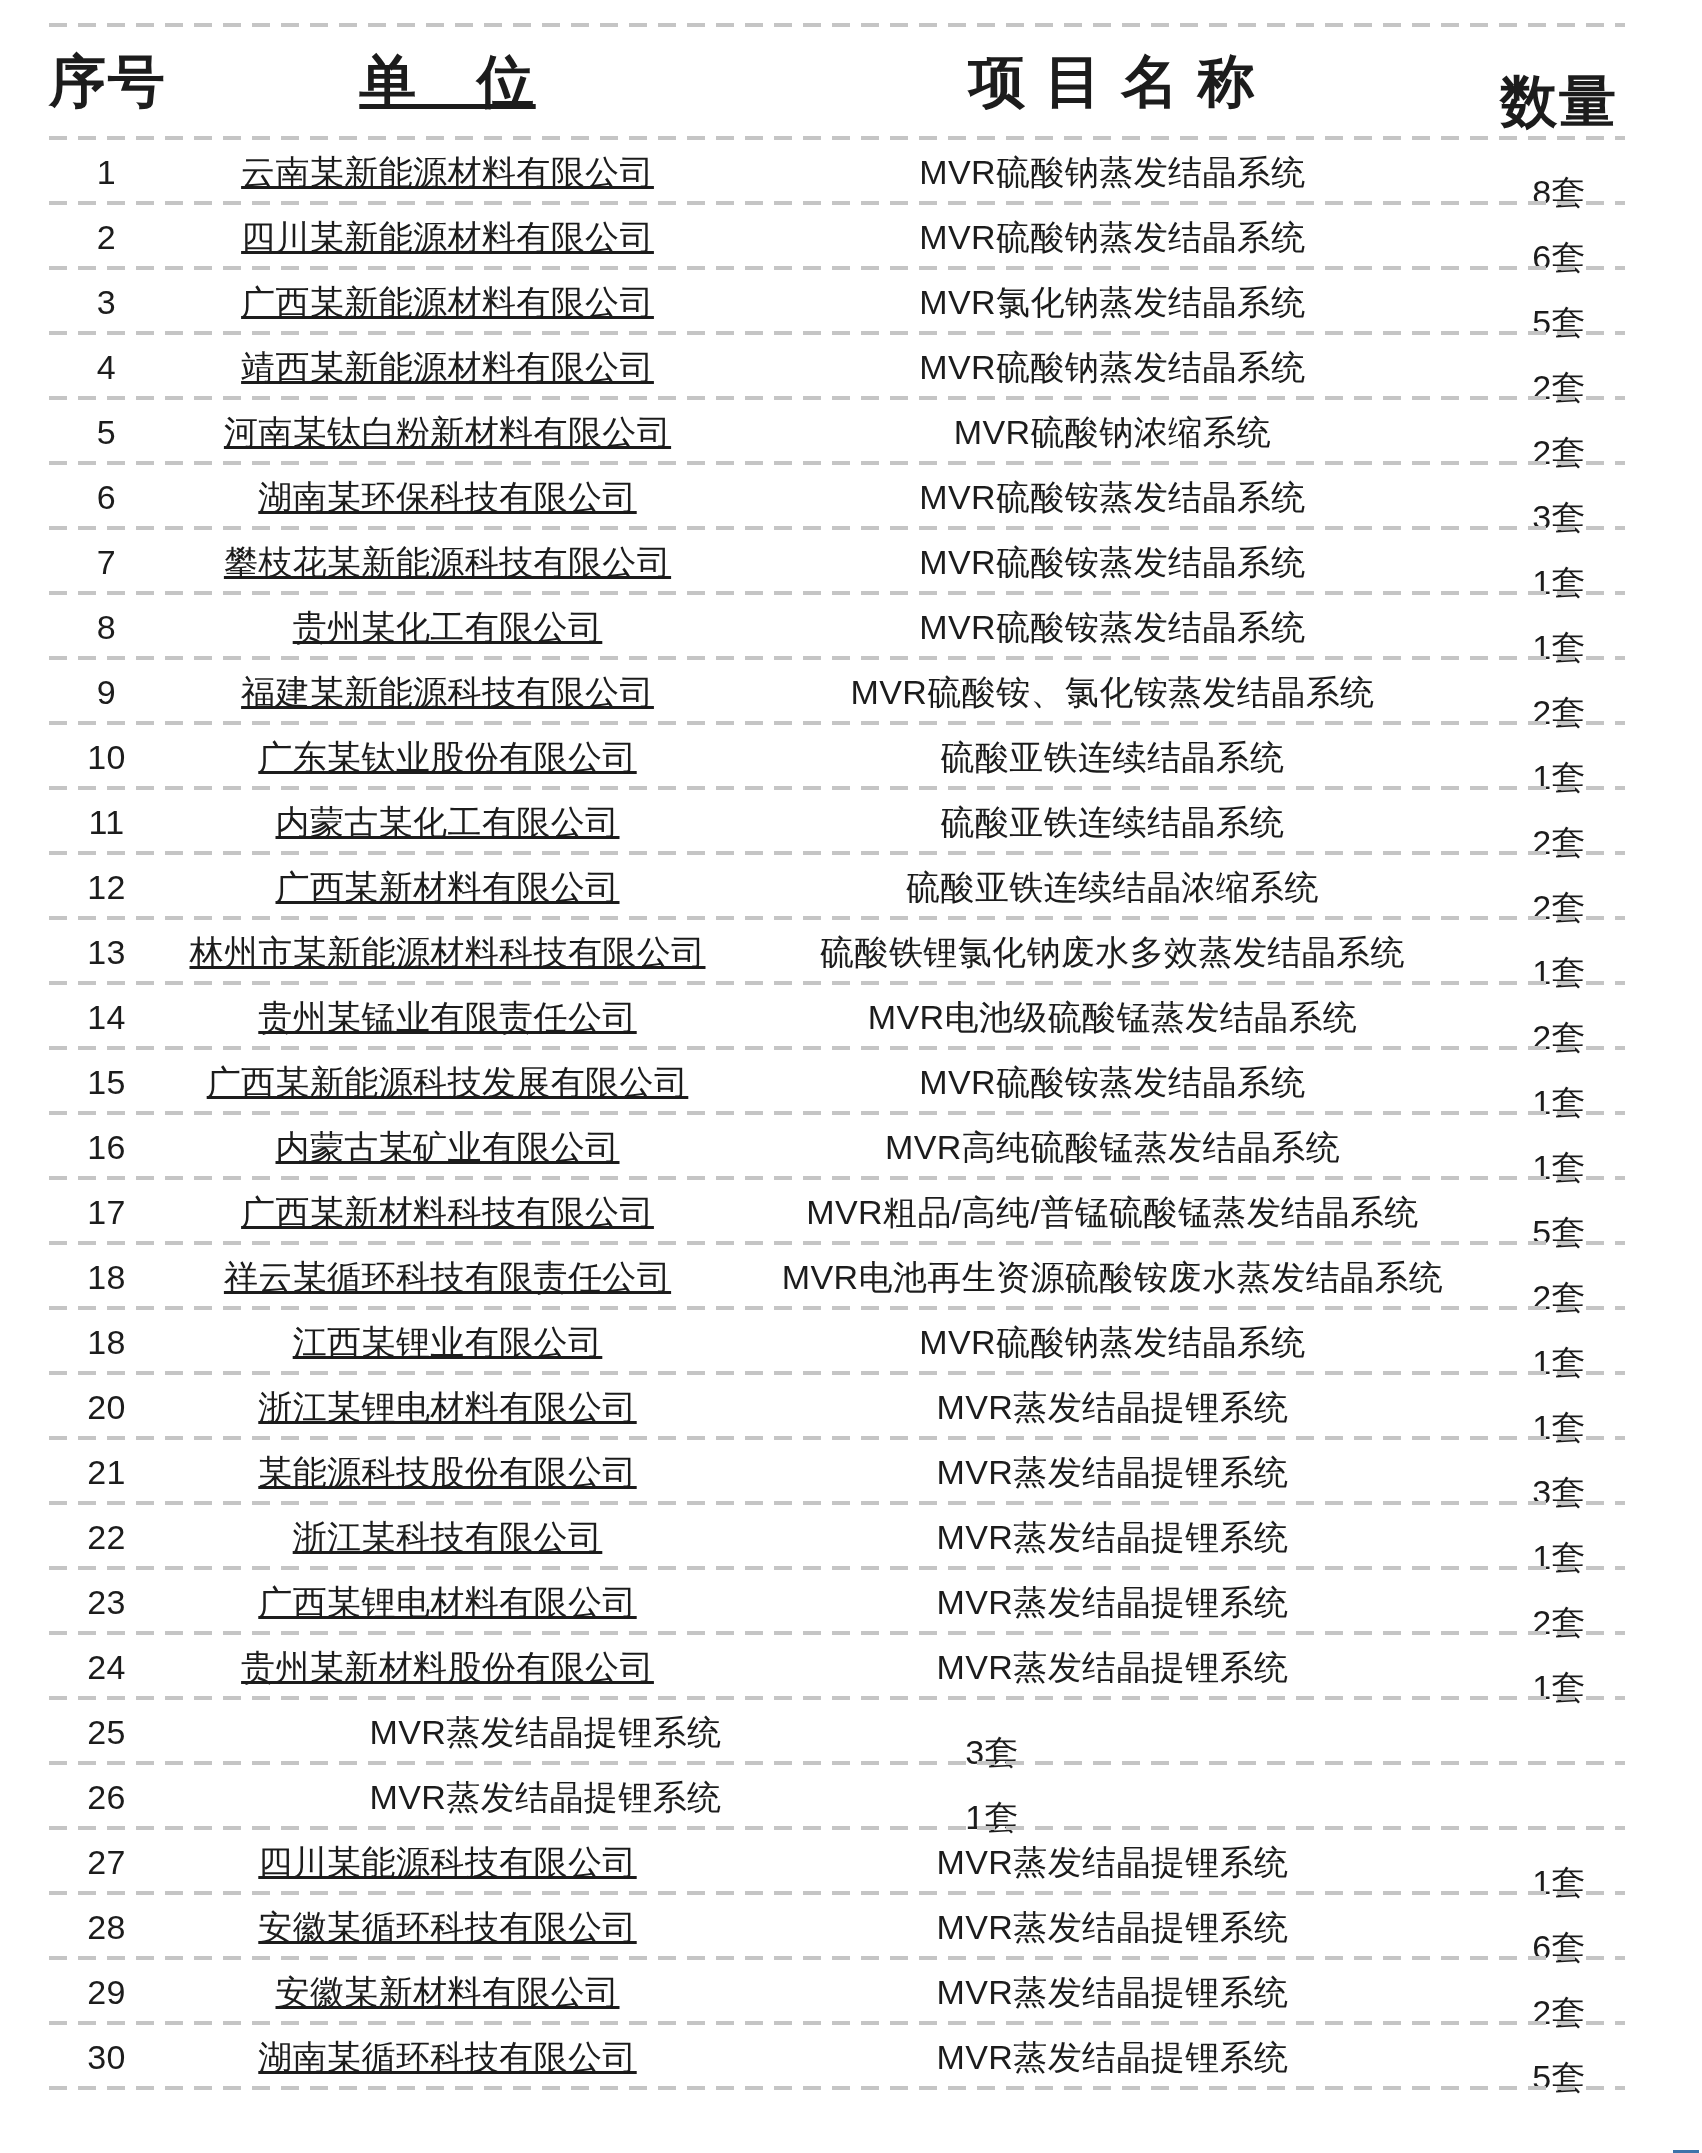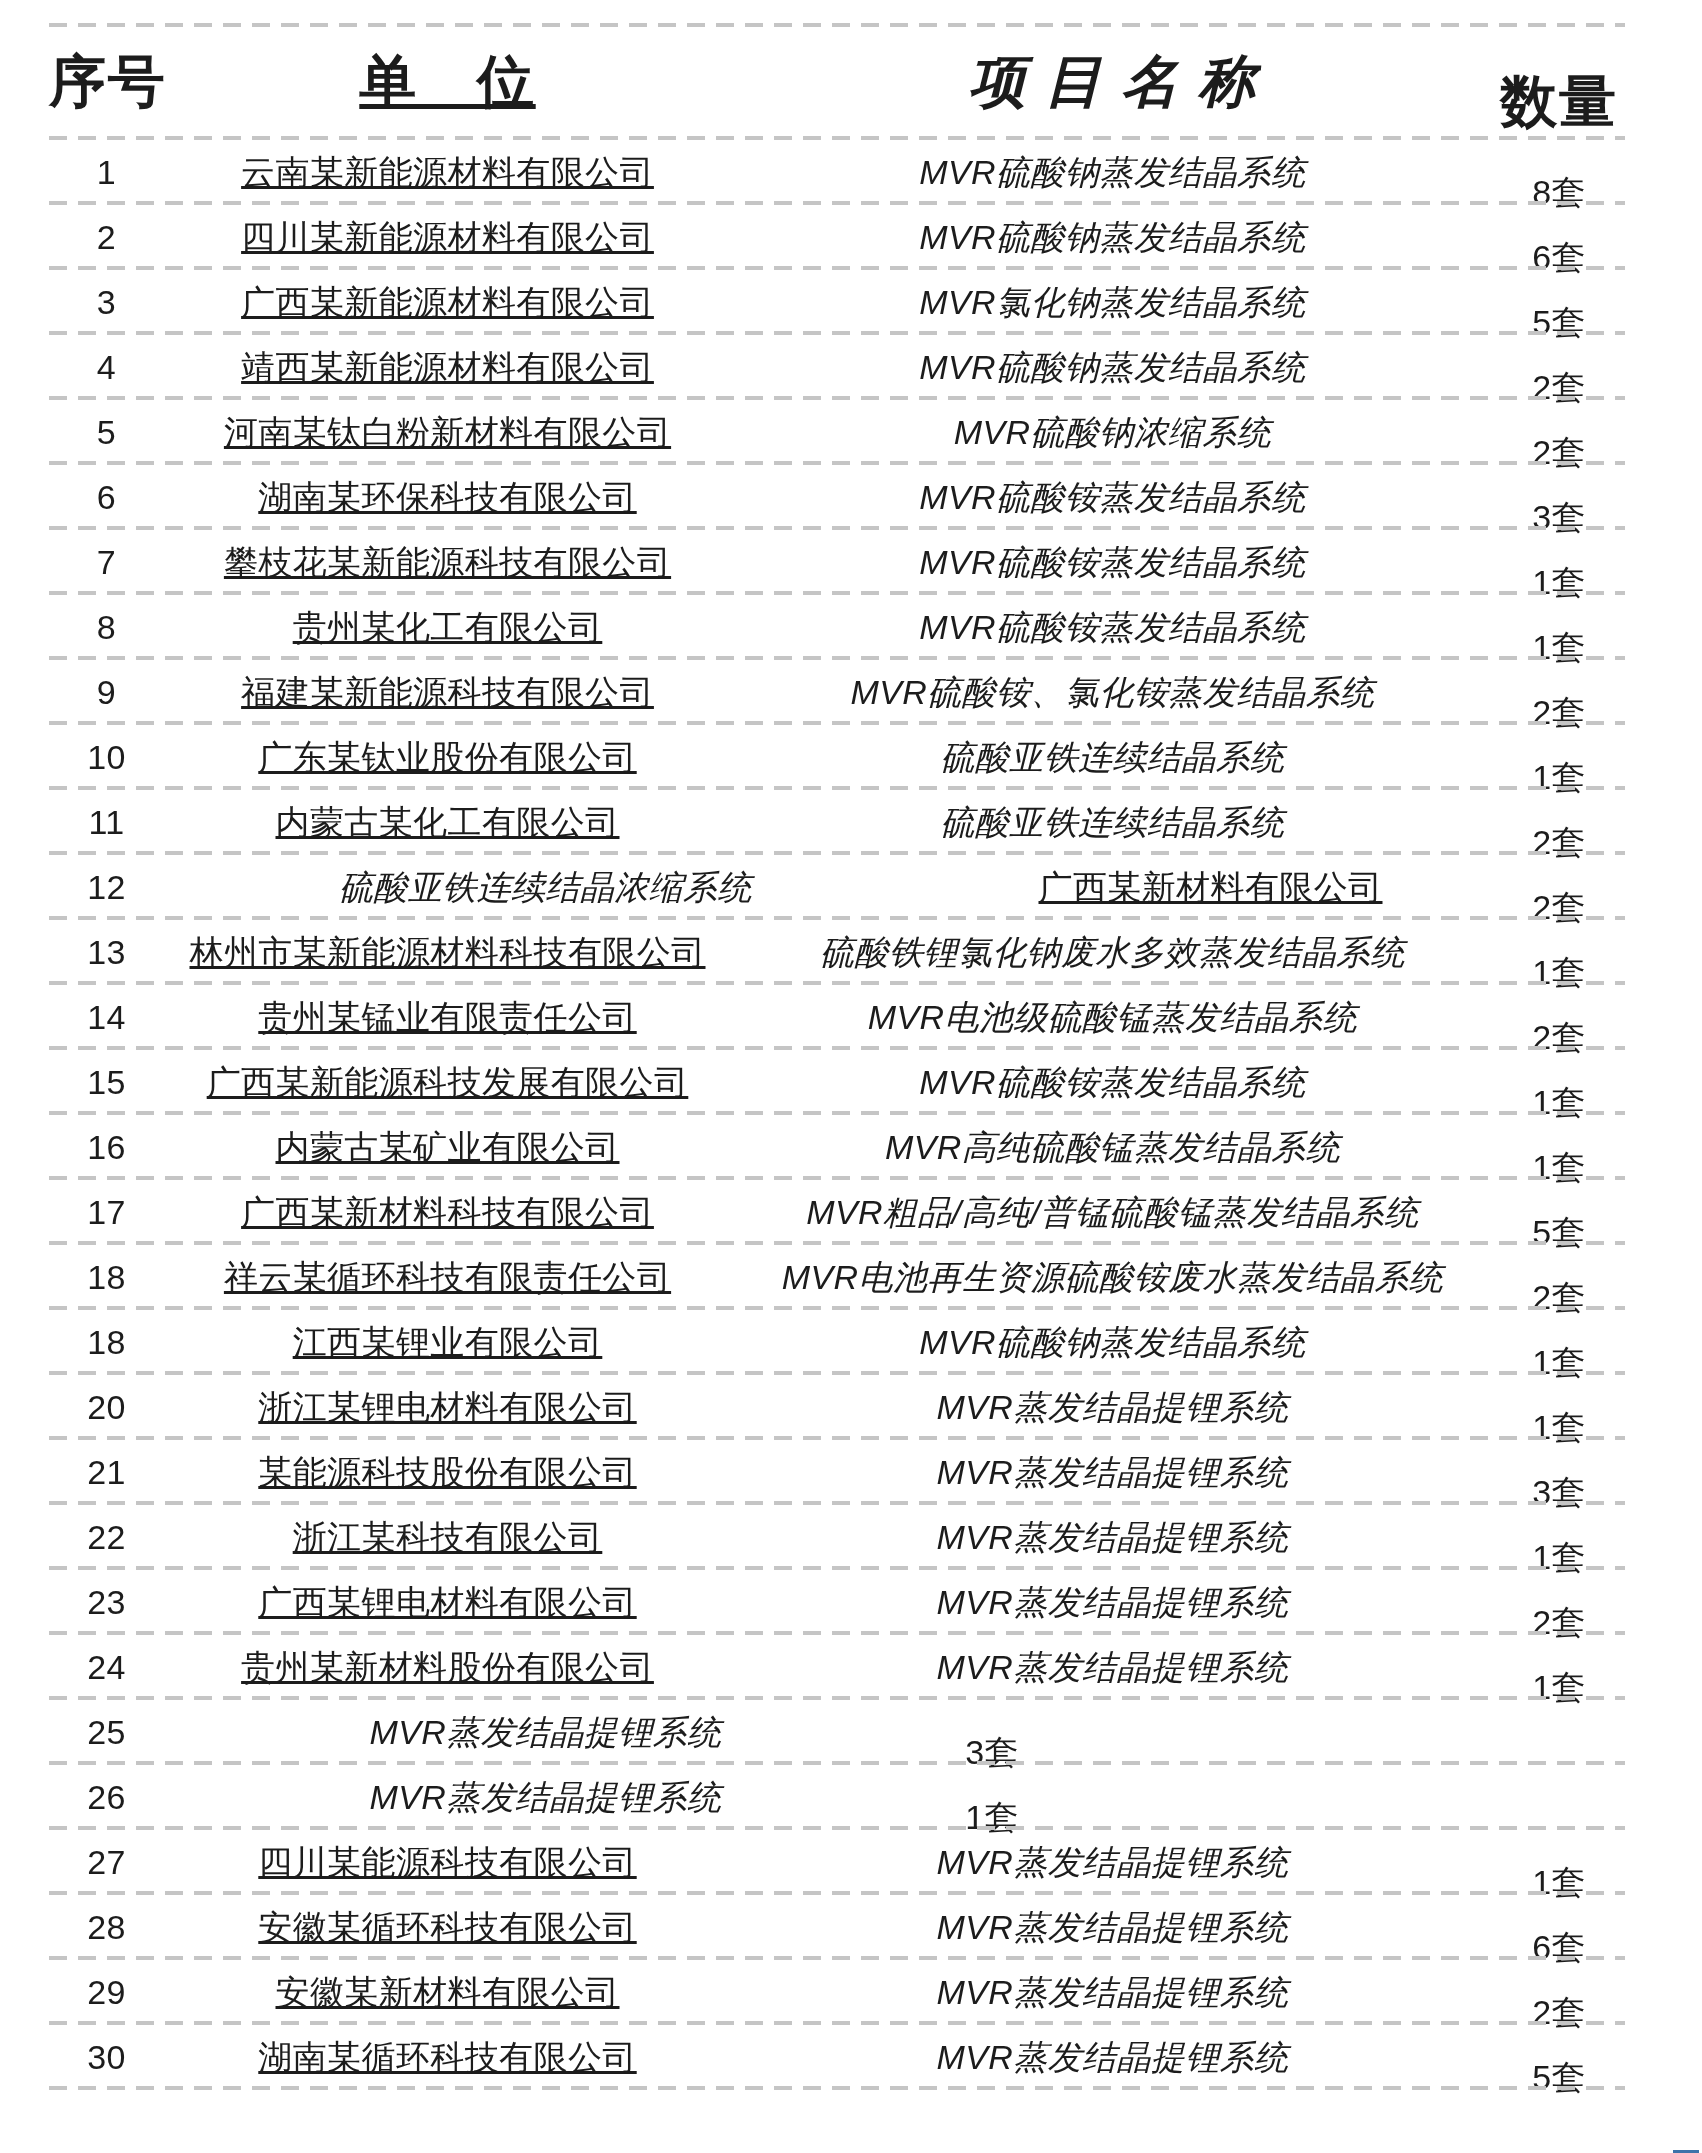--- a/index.html
+++ b/index.html
@@ -45,21 +45,21 @@
   .cell {
     text-align: center;
     font-size: 34px;
     font-weight: 500;
     letter-spacing: 0.4px;
     line-height: 1.15;
     white-space: nowrap;
   }
   .c1 { width: 115px; }
   .c2 { width: 567px; text-decoration: underline; }
-  .c3 { width: 763px; font-style: italic; }
+  .c3 { width: 763px; }
   .c4 { width: 130px; margin-top: 40px; }
   .header .cell {
     font-size: 57px;
     font-weight: 700;
     letter-spacing: 1.8px;
   }
   .blue-mark {
     position: absolute;
     right: 3.5px; bottom: 0;
     width: 26px; height: 3.5px;
@@ -138,22 +138,22 @@
         <div class="cell c4">1套</div>
       </div>
       <div class="row">
         <div class="cell c1">11</div>
         <div class="cell c2">内蒙古某化工有限公司</div>
         <div class="cell c3">硫酸亚铁连续结晶系统</div>
         <div class="cell c4">2套</div>
       </div>
       <div class="row">
         <div class="cell c1">12</div>
+        <div class="cell c2">广西某新材料有限公司</div>
         <div class="cell c3">硫酸亚铁连续结晶浓缩系统</div>
-        <div class="cell c2">广西某新材料有限公司</div>
         <div class="cell c4">2套</div>
       </div>
       <div class="row">
         <div class="cell c1">13</div>
         <div class="cell c2">林州市某新能源材料科技有限公司</div>
         <div class="cell c3">硫酸铁锂氯化钠废水多效蒸发结晶系统</div>
         <div class="cell c4">1套</div>
       </div>
       <div class="row">
         <div class="cell c1">14</div>

